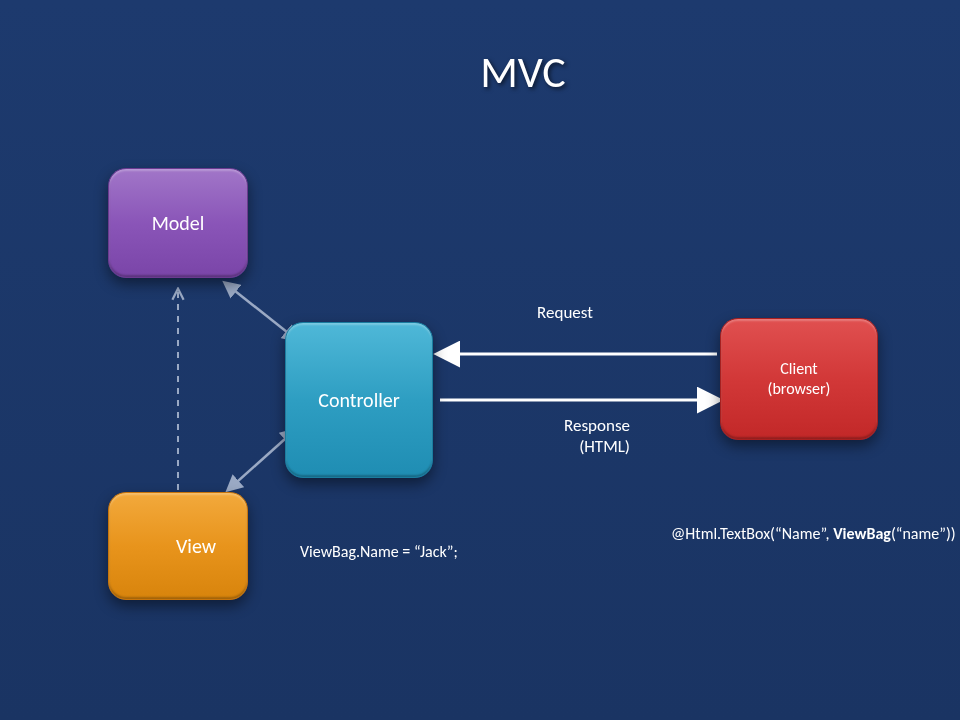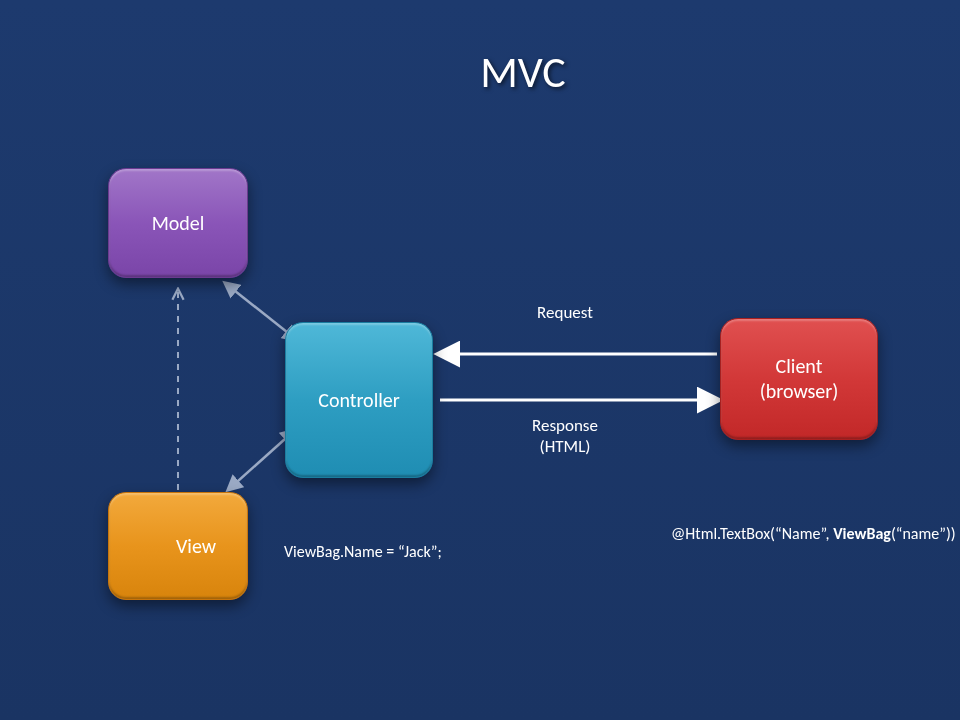--- a/index.html
+++ b/index.html
@@ -48,34 +48,34 @@
   .box-view {
     left: 108px; top: 492px; width: 140px; height: 108px;
     background: linear-gradient(to bottom, #f2a93c 0%, #e8941c 50%, #d8840c 100%);
     border: 1px solid #c8740a;
     padding-left: 36px;
   }
   .box-client {
     left: 720px; top: 318px; width: 158px; height: 122px;
     background: linear-gradient(to bottom, #e05050 0%, #d23838 50%, #c22828 100%);
     border: 1px solid #a82020;
-    font-size: 20px;
+    font-size: 16px;
     line-height: 1.25;
   }
   .label {
     position: absolute;
     color: #fff;
     font-size: 17px;
     text-align: center;
   }
   .label-request { left: 500px; top: 302px; width: 130px; }
-  .label-response { left: 500px; top: 415px; width: 130px; line-height: 1.25; }
+  .label-response { left: 500px; top: 415px; width: 130px; line-height: 1.25; text-align: right; }
   .code1 {
     position: absolute;
-    left: 284px; top: 542px;
+    left: 300px; top: 542px;
     font-size: 16px;
     color: #fff;
   }
   .code2 {
     position: absolute;
     left: 635px; top: 524px;
     font-size: 16px;
     color: #fff;
     margin-left: 36px;
   }

